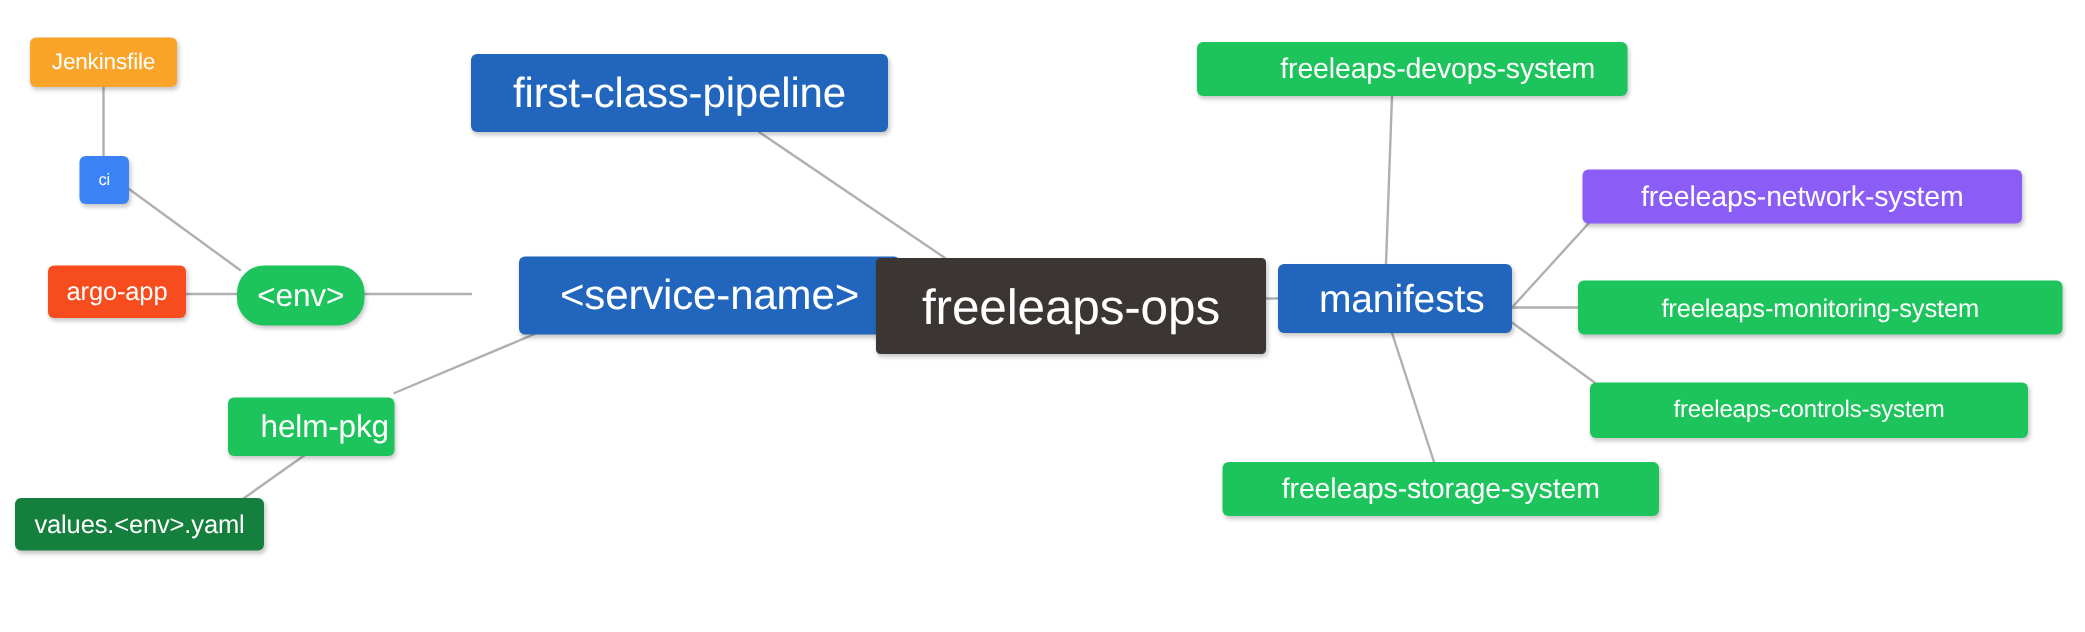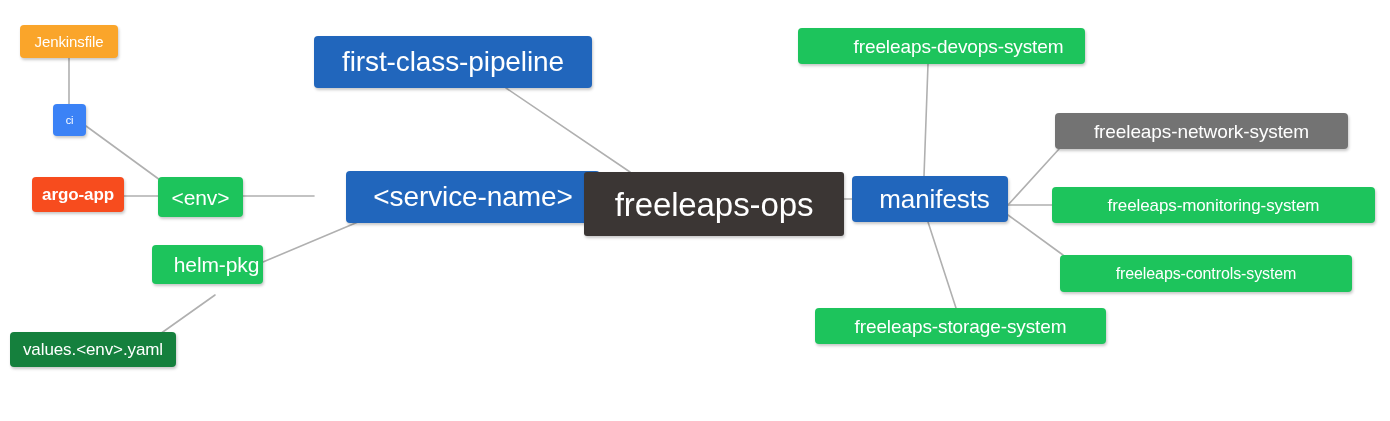--- a/index.html
+++ b/index.html
@@ -61,27 +61,27 @@
       <line x1="844" y1="199" x2="852" y2="199" stroke="#b0b0b0" stroke-width="1.6" stroke-linecap="round"></line>
       <line x1="928" y1="64" x2="924" y2="176" stroke="#b0b0b0" stroke-width="1.6" stroke-linecap="round"></line>
       <line x1="1059" y1="149" x2="1008" y2="205" stroke="#b0b0b0" stroke-width="1.6" stroke-linecap="round"></line>
       <line x1="1052" y1="205" x2="1008" y2="205" stroke="#b0b0b0" stroke-width="1.6" stroke-linecap="round"></line>
       <line x1="1063" y1="255" x2="1008" y2="215" stroke="#b0b0b0" stroke-width="1.6" stroke-linecap="round"></line>
       <line x1="956" y1="308" x2="928" y2="222" stroke="#b0b0b0" stroke-width="1.6" stroke-linecap="round"></line>
     </svg>
   <div id="nodes">
       <div class="node" style="left: 20px; top: 25px; width: 98px; height: 33px; background: rgb(250, 165, 42); font-size: 15px;">Jenkinsfile</div>
       <div class="node" style="left: 53px; top: 104px; width: 33px; height: 32px; background: #3b82f6; font-size: 11px;">ci</div>
-      <div class="node" style="left: 32px; top: 177px; width: 92px; height: 35px; background: rgb(247, 76, 30); font-size: 17px; font-weight: bold;">argo-app</div>
-      <div class="node" style="left: 158px; top: 177px; width: 85px; height: 40px; background: rgb(29, 196, 92); font-size: 21px;">&lt;env&gt;</div>
-      <div class="node" style="left: 152px; top: 245px; width: 111px; height: 39px; background: rgb(29, 196, 92); font-size: 21px; padding-left: 28px;">helm-pkg</div>
+      <div class="node" style="left: 32px; top: 177px; width: 92px; height: 35px; background: rgb(247, 76, 30); font-size: 17px;">argo-app</div>
+      <div class="node" style="left: 158px; top: 177px; width: 85px; height: 40px; background: rgb(29, 196, 92); font-size: 21px; border-radius: 18px;">&lt;env&gt;</div>
+      <div class="node" style="left: 152px; top: 265px; width: 111px; height: 39px; background: rgb(29, 196, 92); font-size: 21px; padding-left: 28px;">helm-pkg</div>
       <div class="node" style="left: 10px; top: 332px; width: 166px; height: 35px; background: #15803d; font-size: 17px;">values.&lt;env&gt;.yaml</div>
       <div class="node" style="left: 314px; top: 36px; width: 278px; height: 52px; background: rgb(33, 102, 188); font-size: 28px;">first-class-pipeline</div>
       <div class="node" style="left: 314px; top: 171px; width: 254px; height: 52px; background: rgb(33, 102, 188); font-size: 28px; margin-left: 32px;">&lt;service-name&gt;</div>
       <div class="node root" style="left: 584px; top: 172px; width: 260px; height: 64px; background: rgb(59, 54, 52); font-size: 33px; text-align: right;">freeleaps-ops</div>
       <div class="node" style="left: 852px; top: 176px; width: 156px; height: 46px; background: rgb(33, 102, 188); font-size: 26px; padding-left: 19px;">manifests</div>
       <div class="node" style="left: 798px; top: 28px; width: 287px; height: 36px; background: rgb(29, 196, 92); font-size: 19px; padding-left: 44px;">freeleaps-devops-system</div>
-      <div class="node" style="left: 1055px; top: 113px; width: 293px; height: 36px; background: #737373; font-size: 19px;">freeleaps-network-system</div>
+      <div class="node" style="left: 1055px; top: 113px; width: 293px; height: 36px; background: #8b5cf6; font-size: 19px;">freeleaps-network-system</div>
       <div class="node" style="left: 1052px; top: 187px; width: 323px; height: 36px; background: rgb(29, 196, 92); font-size: 17px;">freeleaps-monitoring-system</div>
       <div class="node" style="left: 1060px; top: 255px; width: 292px; height: 37px; background: rgb(29, 196, 92); font-size: 16px;">freeleaps-controls-system</div>
       <div class="node" style="left: 815px; top: 308px; width: 291px; height: 36px; background: rgb(29, 196, 92); font-size: 19px;">freeleaps-storage-system</div>
     </div>
 </div>
 
 </body></html>

